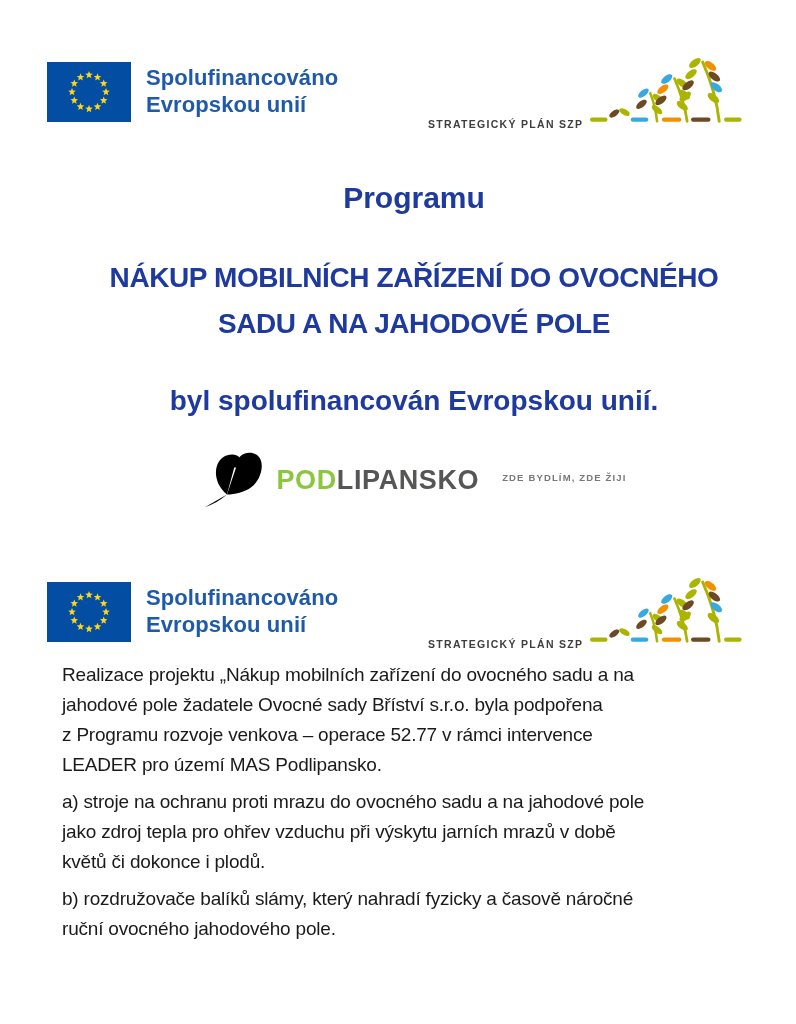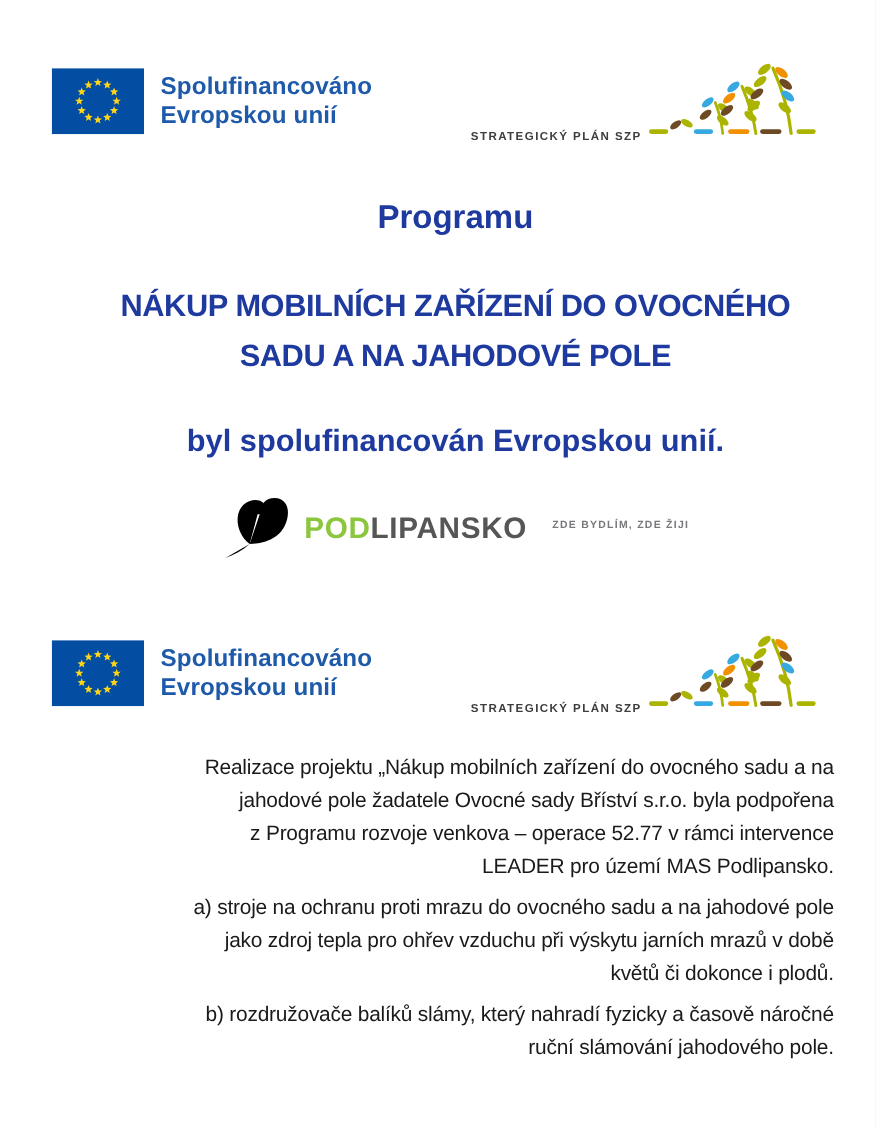--- a/index.html
+++ b/index.html
@@ -38,23 +38,23 @@
   .pod-block{position:absolute;top:449px;left:0;right:0;display:flex;
              justify-content:center;align-items:center;gap:11px;}
   .pod-leaf{display:block;}
   .pod-text{display:flex;}
   .pod-name{font-size:27px;font-weight:700;letter-spacing:0.6px;line-height:1;}
   .pod-name .p1{color:var(--pod_green);}
   .pod-name .p2{color:var(--pod_gray);}
   .pod-tagline{font-size:9.5px;font-weight:700;letter-spacing:1.15px;
                color:var(--pod_tagline_gray);margin-top:5px;margin-left:23px;}
   
-  .body-text{position:absolute;top:684px;left:62px;width:696px;
+  .body-text{position:absolute;top:660px;left:62px;width:696px;
              font-size:19px;line-height:30px;letter-spacing:-0.2px;
-             color:var(--body_text);text-align:right;}
+             color:var(--body_text);}
   .body-text p{margin:0 0 7px 0;white-space:pre-line;}
   .goal{font-weight:700;font-size:20px;letter-spacing:-0.1px;}
 </style>
 </head>
 <body>
 
 <div class="page">
 
   <svg width="0" height="0" style="position:absolute" aria-hidden="true">
     <defs>
@@ -170,16 +170,16 @@
 
   <div class="body-text">
     <p>Realizace projektu „Nákup mobilních zařízení do  ovocného sadu a na
 jahodové pole žadatele Ovocné sady Bříství s.r.o. byla podpořena
 z Programu rozvoje venkova – operace 52.77 v rámci intervence
 LEADER pro území MAS Podlipansko.</p>
     <p>a) stroje na ochranu proti mrazu do ovocného sadu a na jahodové pole
 jako zdroj tepla pro ohřev vzduchu při výskytu jarních mrazů v době
 květů či dokonce i plodů.</p>
     <p>b) rozdružovače balíků slámy, který nahradí fyzicky a časově náročné
-ruční slámování jahodového pole.</p>
+ruční ovocného jahodového pole.</p>
   </div>
 
 </div>
 
 </body></html>

